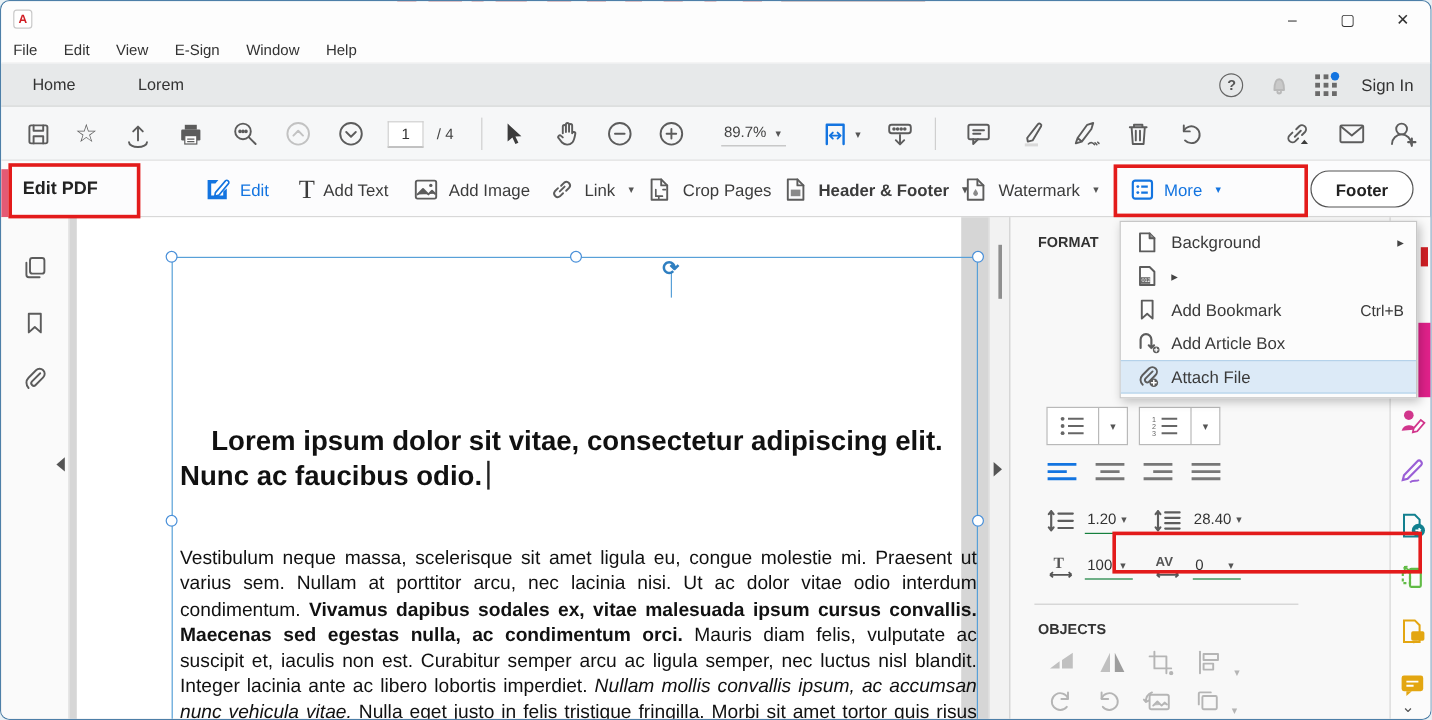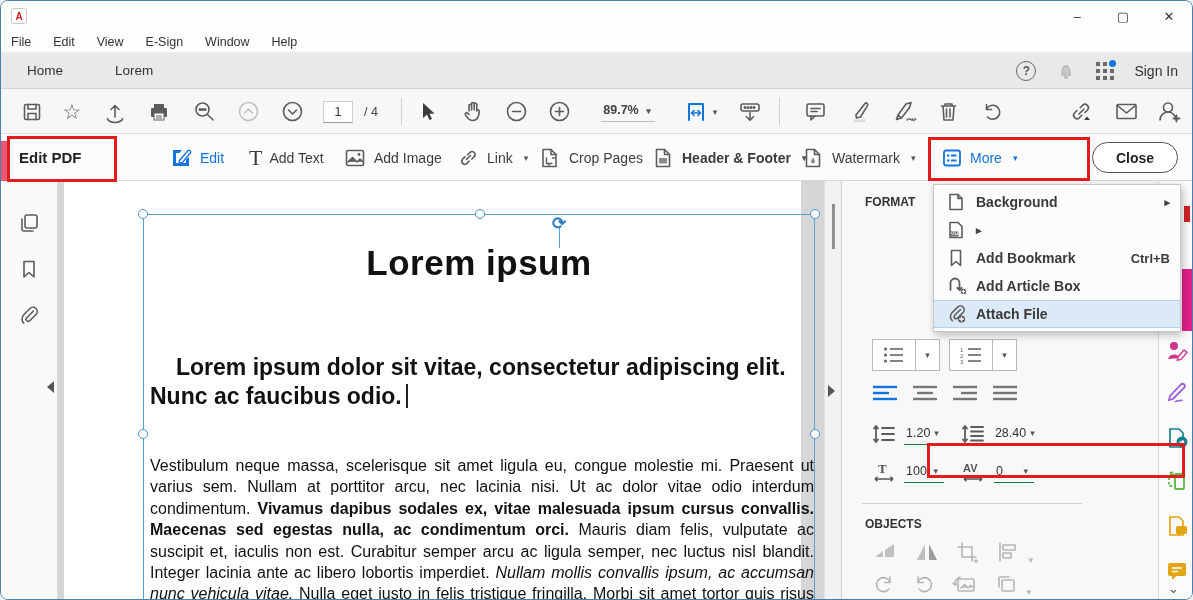--- a/index.html
+++ b/index.html
@@ -43,21 +43,21 @@
   .toolbar { position:absolute; left:0; top:88px; width:100%; height:45px; background:#f6f7f8;
              border-bottom:1px solid #dcdcdc; }
   .tbtn { position:absolute; top:0; height:45px; display:flex; align-items:center; justify-content:center; }
   .sep  { position:absolute; top:9px; width:1px; height:27px; background:#cfcfcf; }
   svg.i { stroke:#5c5c5c; fill:none; stroke-width:1.6; stroke-linecap:round; stroke-linejoin:round; }
   svg.i.dis { stroke:#c2c2c2; }
   svg.i.blue { stroke:#1374e0; }
   .pagebox { width:30px; height:22px; border:1px solid #cfcfcf; border-bottom:1.6px solid #9a9a9a;
              background:#fff; text-align:center; font-size:12.5px; color:#333; }
   .slash4 { font-size:12.5px; color:#444; margin-left:6px; }
-  .zoomval { font-size:12.5px; color:#444; border-bottom:1.6px solid #bcbcbc; padding:2px 4px 4px 2px;font-weight:bold; }
+  .zoomval { font-size:12.5px; color:#444; border-bottom:1.6px solid #bcbcbc; padding:2px 4px 4px 2px; }
   .caret { font-size:9px; color:#555; margin-left:4px; }
 
   
   .edittb { position:absolute; left:0; top:133px; width:100%; height:47px; background:#fcfcfd;
             border-bottom:1px solid #d8d8d8; font-size:14px; color:#3c3c3c; }
   .etitem { position:absolute; top:0; height:47px; display:flex; align-items:center; gap:7px; }
   .redbox { position:absolute; border:3px solid #e31b1b; z-index:60; pointer-events:none; }
   .editpdf-label { position:absolute; left:18px; top:0; height:47px; display:flex; align-items:center;
                    font-size:15px; font-weight:bold; color:#222; }
   .closebtn { position:absolute; right:14px; top:8px; width:86px; height:31px; border:1.5px solid #555;
@@ -120,21 +120,21 @@
   .rail { position:absolute; left:1157px; top:0; width:36px; height:420px; background:#fbfbfb;
           border-left:1px solid #dadada; }
   .rail-item { position:absolute; left:6px; width:24px; height:24px; display:flex; align-items:center; justify-content:center; }
   .magenta-sliver { position:absolute; left:23px; top:88px; width:13px; height:62px; background:#e0218a; }
   .red-sliver { position:absolute; left:25px; top:25px; width:6px; height:16px; background:#d11f25; }
   .rail-chevron { position:absolute; left:9px; top:400px; font-size:13px; color:#555; }
 
   
   .menu { position:absolute; left:932px; top:183px; width:248px; background:#fcfcfc;
           border:1px solid #c7c7c7; box-shadow:2px 3px 8px rgba(0,0,0,.25); z-index:50; padding:3px 0; }
-  .mitem { height:28px; display:flex; align-items:center; padding:0 10px 0 12px; font-size:14px; color:#3a3a3a;font-weight:bold; }
+  .mitem { height:28px; display:flex; align-items:center; padding:0 10px 0 12px; font-size:14px; color:#3a3a3a; }
   .mitem .micon { width:30px; display:flex; align-items:center; }
   .mitem .mlabel { flex:1; }
   .mitem .mextra { font-size:13px; color:#3a3a3a; }
   .mitem .subarrow { font-size:11px; color:#444; }
   .mitem.hl { background:#dceaf7; border-top:1px solid #b5d2ea; border-bottom:1px solid #b5d2ea; }
   .ukey { text-decoration:underline; }
 </style>
 </head>
 <body>
 
@@ -416,21 +416,21 @@
         <rect x="3" y="3.5" width="16" height="15" rx="2" fill="none" stroke="#1374e0" stroke-width="1.8"></rect>
         <circle cx="7.2" cy="8.5" r="1.2" fill="#1374e0"></circle>
           <circle cx="7.2" cy="13.5" r="1.2" fill="#1374e0"></circle>
         <line x1="10" y1="8.5" x2="15.5" y2="8.5" stroke="#1374e0" stroke-width="1.8"></line>
         <line x1="10" y1="13.5" x2="15.5" y2="13.5" stroke="#1374e0" stroke-width="1.8"></line>
       </svg>
       <span class="bluetext">More</span>
       <span class="caret" style="color:#1374e0;">▾</span>
     </div>
 
-    <div class="closebtn">Close</div>
+    <div class="closebtn">Footer</div>
   </div>
 
   <div class="redbox" style="left:6px; top:135px; width:110px; height:46px;"></div>
   <div class="redbox" style="left:927px; top:136px; width:162px; height:44px;"></div>
   <div class="leftedge-pink" style="top:140px;"></div>
 
   <div class="content">
 
     <div class="lsidebar">
       <div class="lsitem" style="top:28px;">
@@ -455,21 +455,20 @@
     <div class="page">
       <div class="selbox">
         <div class="rotstem"></div>
         <div class="rothandle">⟳</div>
         <div class="handle" style="left:-6px; top:-6px;"></div>
         <div class="handle" style="left:331px; top:-6px;"></div>
         <div class="handle" style="right:-6px; top:-6px;"></div>
         <div class="handle" style="left:-6px; top:214px;"></div>
         <div class="handle" style="right:-6px; top:214px;"></div>
 
-        <div class="doc-title">Lorem ipsum</div>
         <div class="doc-sub"><span>Lorem ipsum dolor sit vitae, consectetur adipiscing elit. Nunc ac faucibus odio.</span><span class="caret-bar"></span></div>
         <div class="doc-body"><span>Vestibulum neque massa, scelerisque sit amet ligula eu, congue molestie mi. Praesent ut varius sem. Nullam at porttitor arcu, nec lacinia nisi. Ut ac dolor vitae odio interdum condimentum. </span><span style="font-weight: bold;">Vivamus dapibus sodales ex, vitae malesuada ipsum cursus convallis. Maecenas sed egestas nulla, ac condimentum orci.</span><span> Mauris diam felis, vulputate ac suscipit et, iaculis non est. Curabitur semper arcu ac ligula semper, nec luctus nisl blandit. Integer lacinia ante ac libero lobortis imperdiet. </span><span style="font-style: italic;">Nullam mollis convallis ipsum, ac accumsan nunc vehicula vitae.</span><span> Nulla eget justo in felis tristique fringilla. Morbi sit amet tortor quis risus auctor condimentum. Morbi in ullamcorper elit. Nulla iaculis tellus sit amet mauris tempus fringilla.</span></div>
       </div>
     </div>
 
     <div class="scrollbar">
       <div class="thumb"></div>
     </div>
     <div class="expand-r"></div>
 

